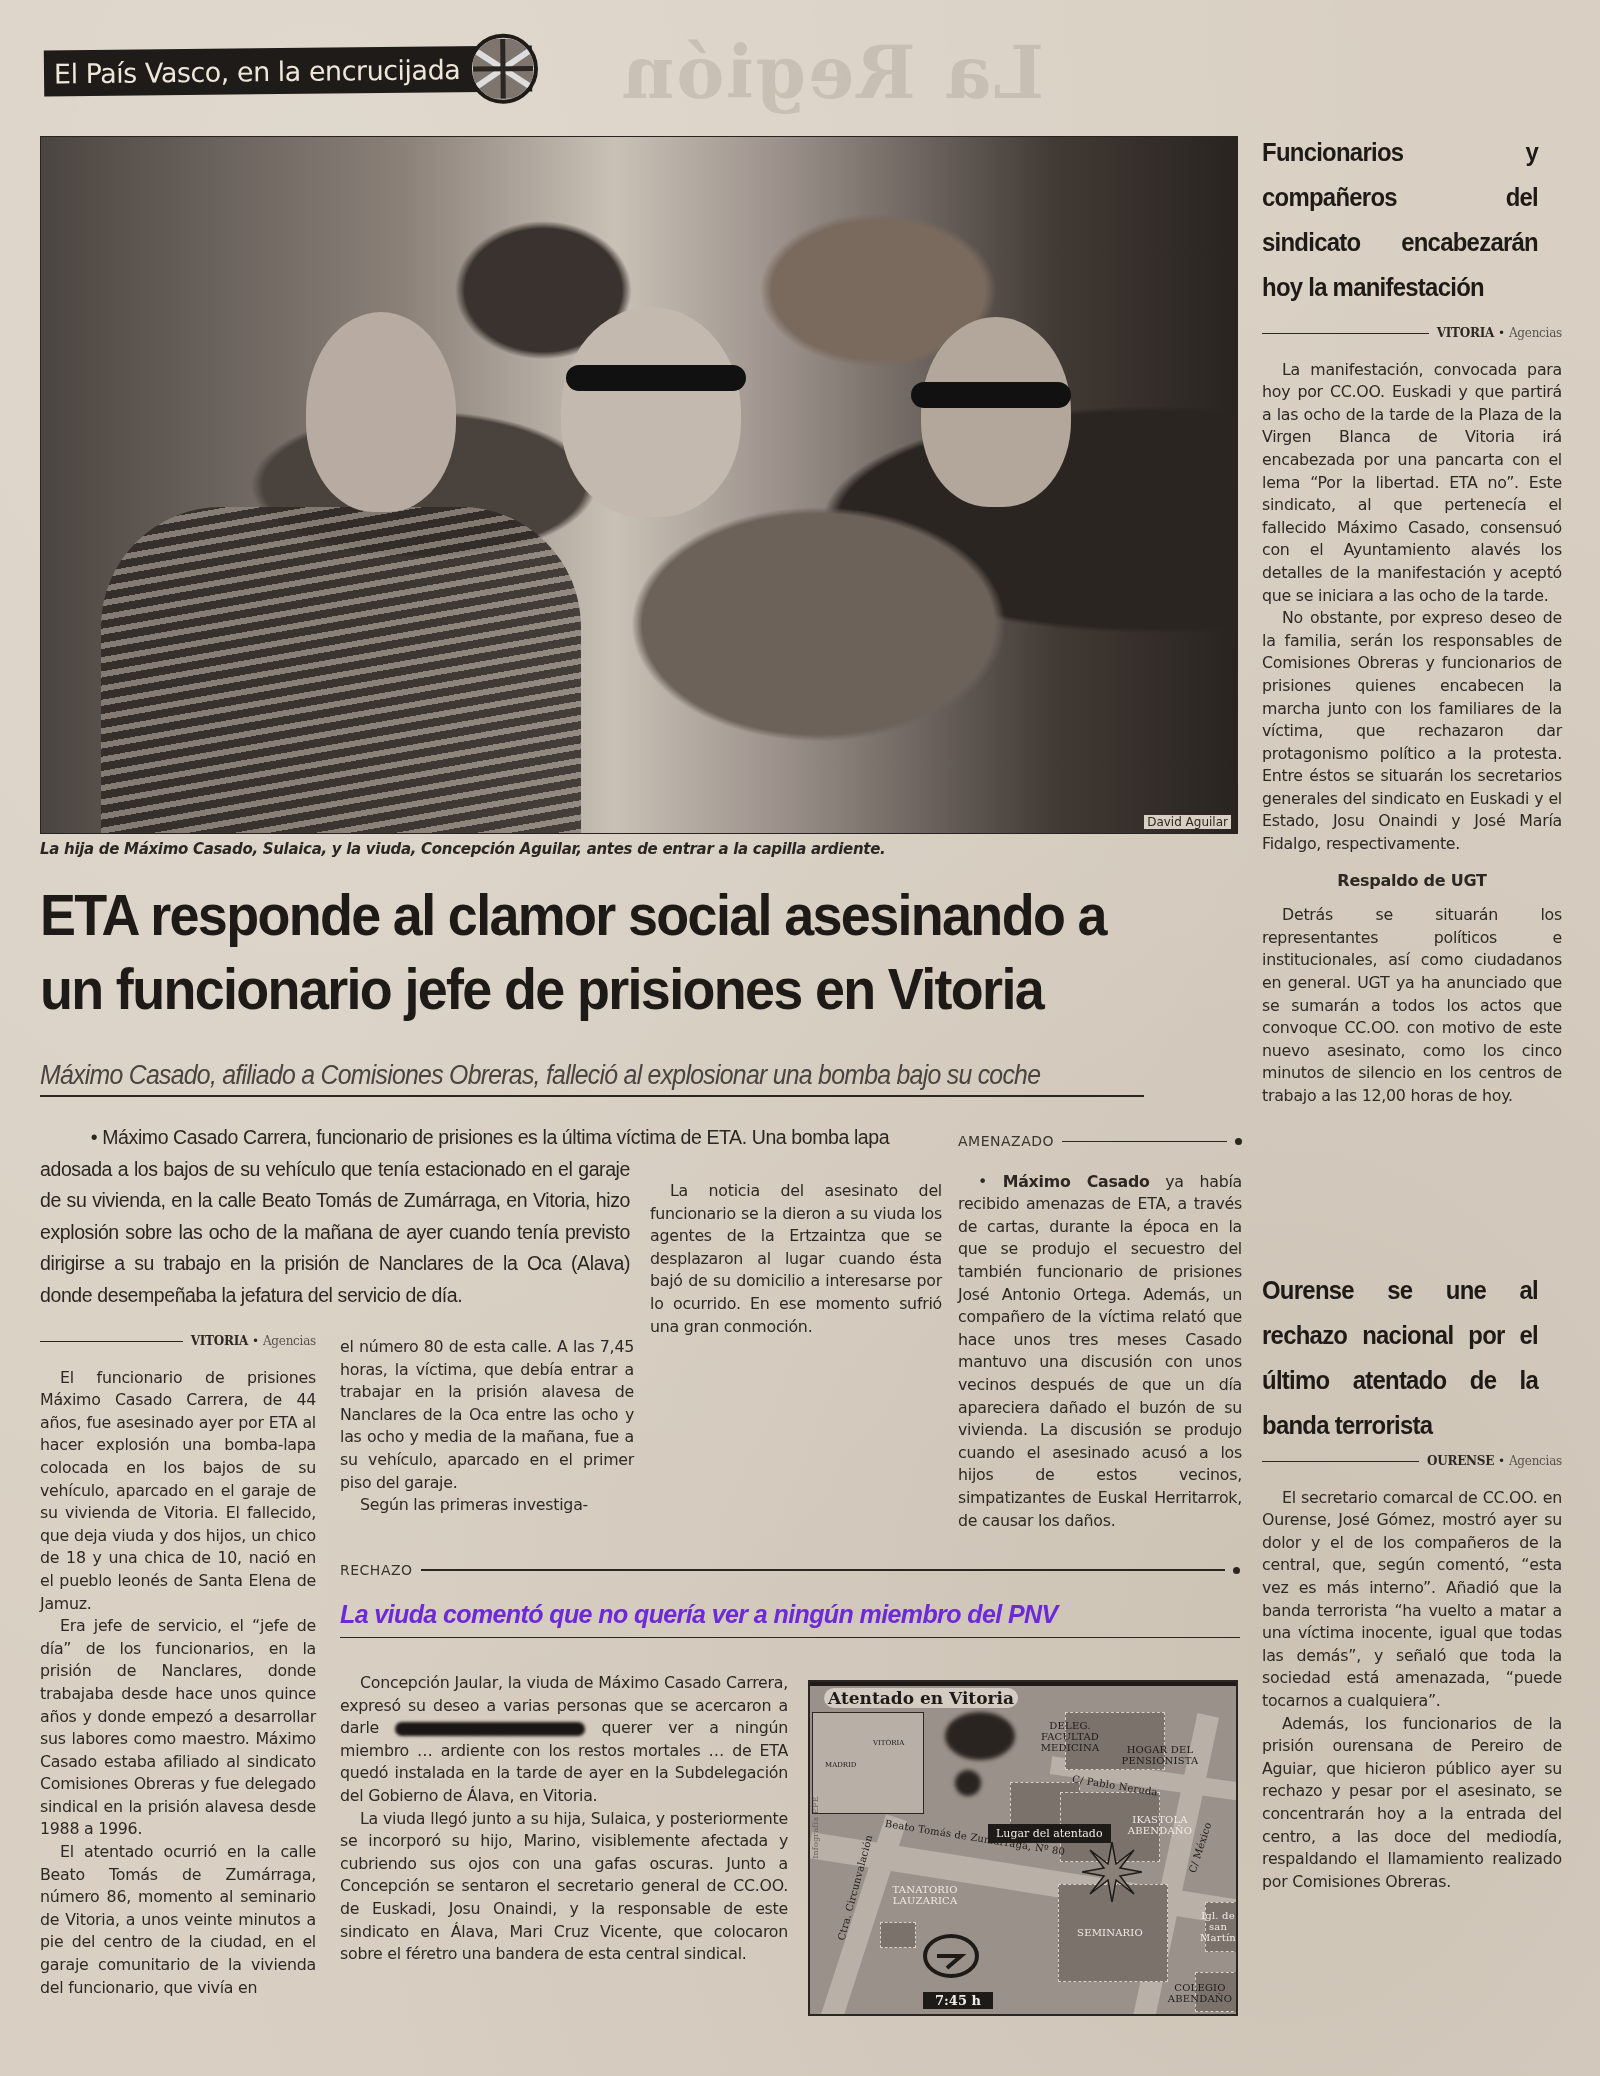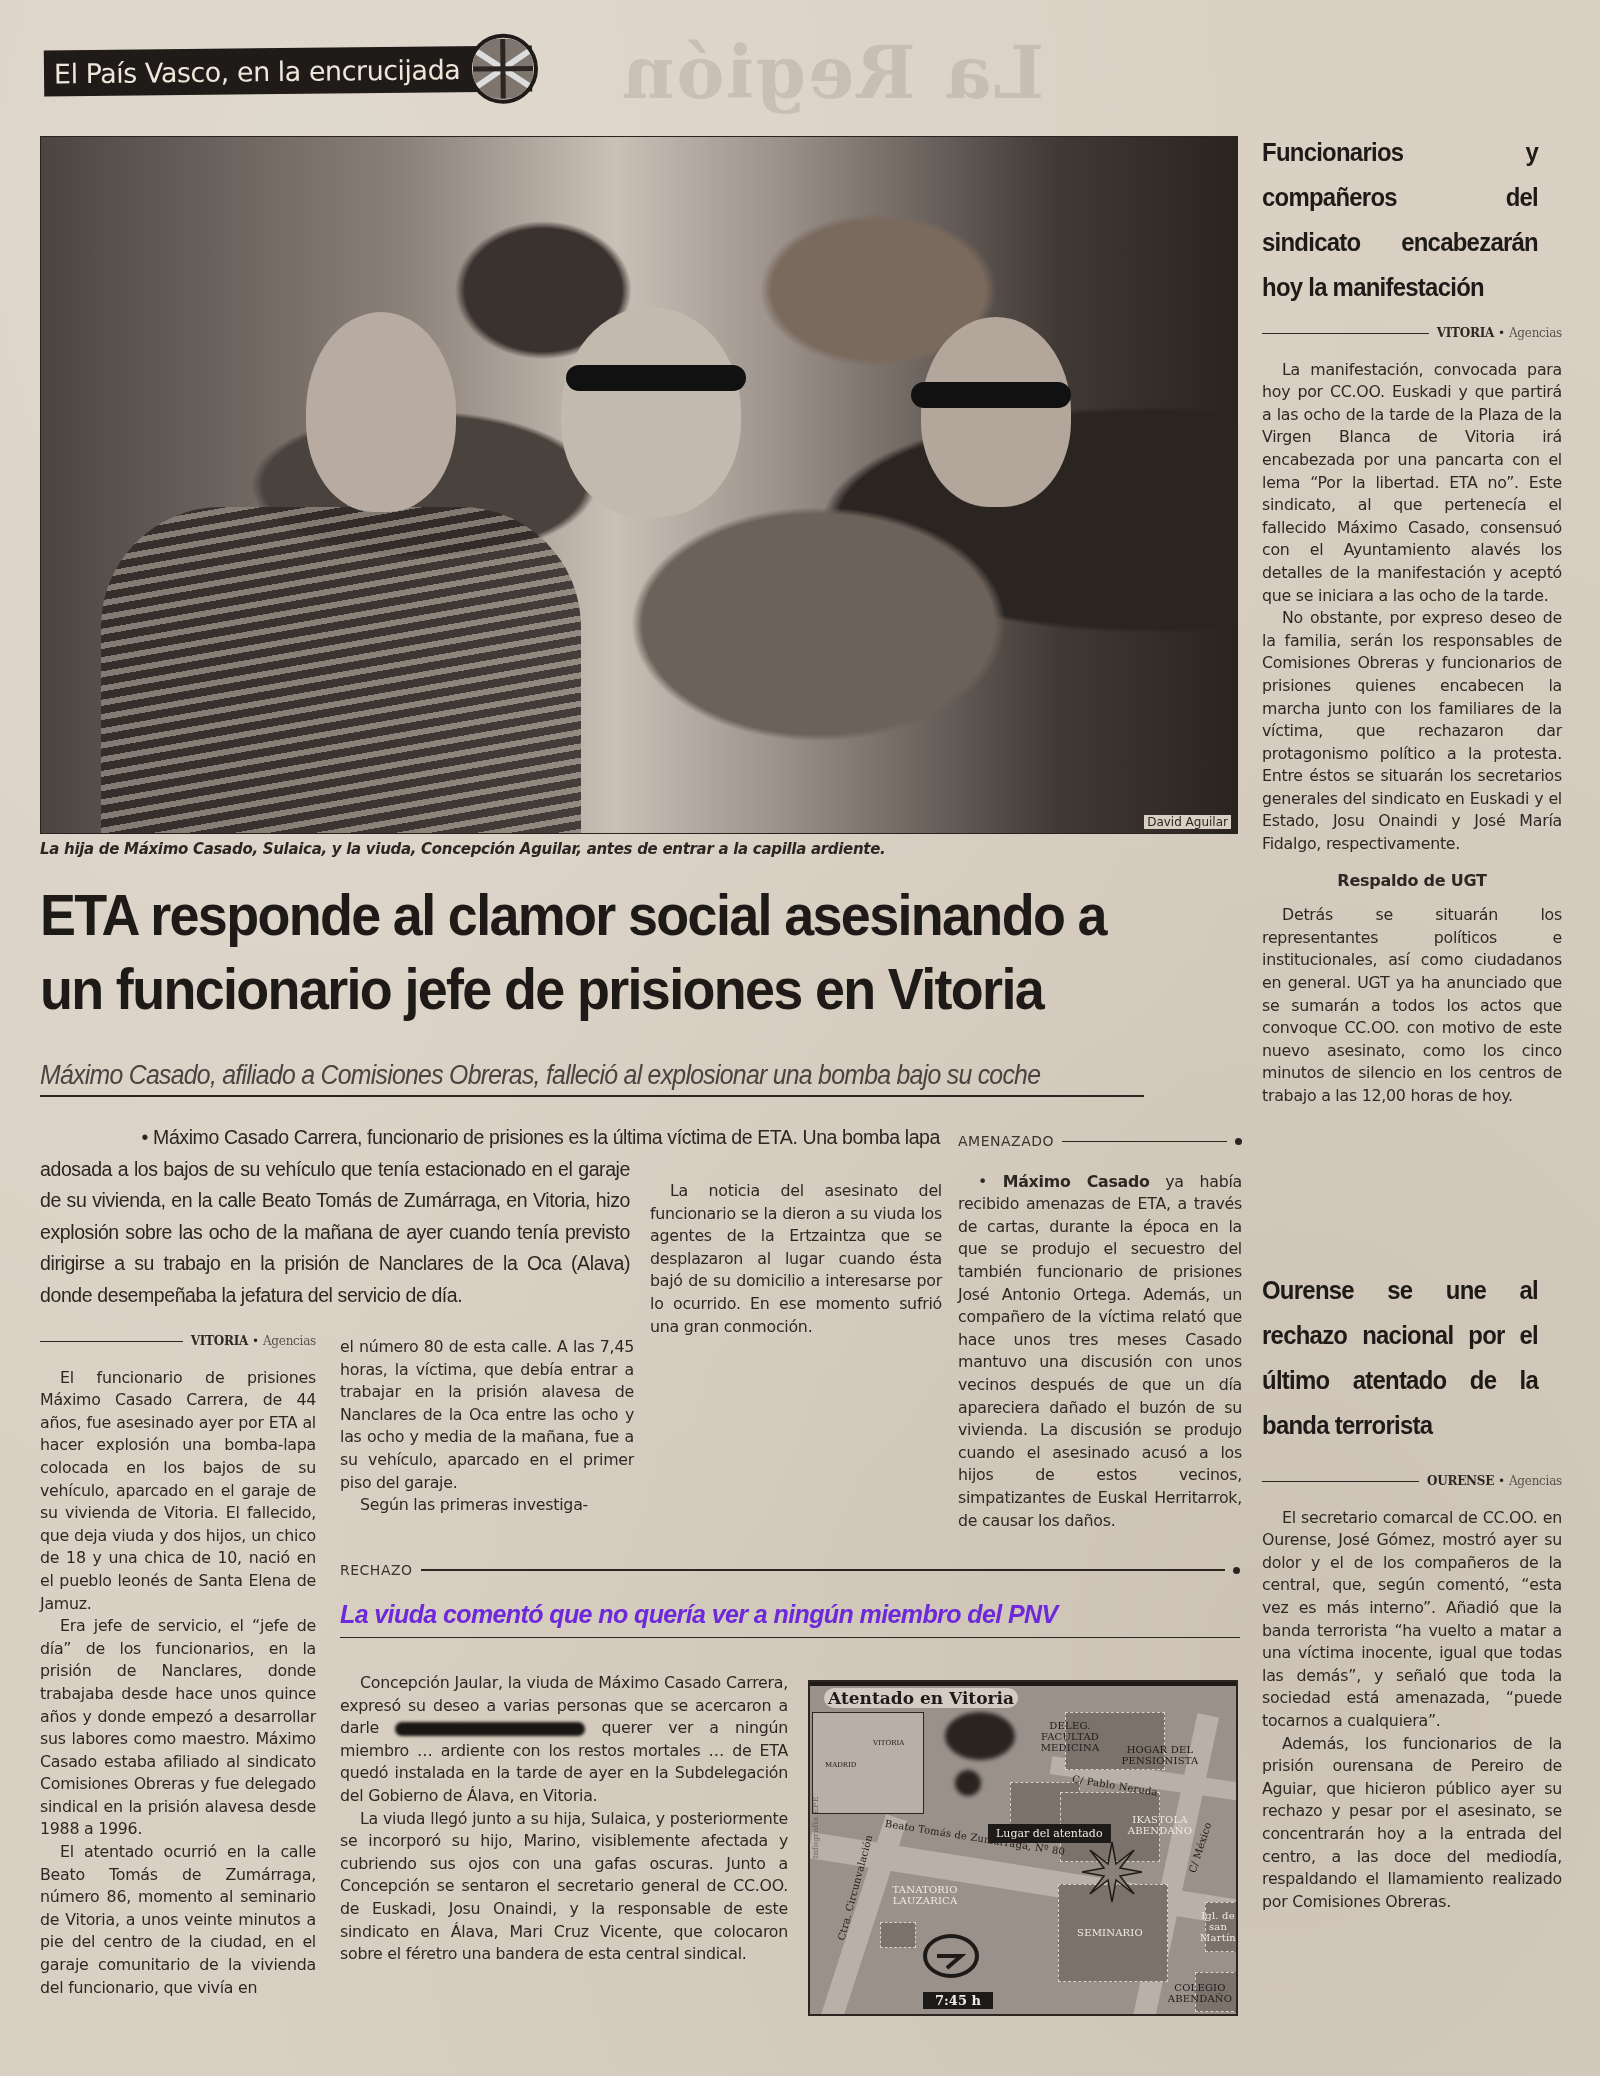--- a/index.html
+++ b/index.html
@@ -82,21 +82,21 @@
     font-family: "Liberation Sans", sans-serif; font-style: italic;
     font-size: 27px; color: #4a4440; letter-spacing: -0.8px;
     border-bottom: 2px solid #2b2622; padding-bottom: 4px;
     transform: scaleX(0.92); transform-origin: left;
   }
   .lead {
     position: absolute; left: 40px; top: 1122px; width: 590px;
     font-size: 19.5px; line-height: 31.5px; text-align: justify; letter-spacing: -0.4px;
     color: #2b2622; font-family: "Liberation Sans", sans-serif;
   }
-  .lead-first { white-space: nowrap; width: 900px; display: block; text-align: right; }
+  .lead-first { white-space: nowrap; width: 900px; display: block; text-align: center; }
   .col { position: absolute; font-family: "DejaVu Sans", sans-serif; font-size: 15.8px;
          line-height: 22.6px; text-align: justify; letter-spacing: -0.25px; color: #2e2824; }
   .col p { text-indent: 20px; }
   .col p.noindent { text-indent: 0; }
   .byline {
     display: flex; align-items: center; justify-content: flex-end; gap: 4px;
     font-size: 12px; margin: 8px 0 14px;
   }
   .byline .rule { flex: 1; height: 1.5px; background: #2b2622; margin-right: 4px; }
   .byline .city { font-weight: bold; font-family: "DejaVu Serif", serif; font-size: 12px; }
@@ -280,21 +280,21 @@
       <span class="agency">Agencias</span>
     </div>
     <p>La manifestación, convocada para hoy por CC.OO. Euskadi y que partirá a las ocho de la tarde de la Plaza de la Virgen Blanca de Vitoria irá encabezada por una pancarta con el lema “Por la libertad. ETA no”. Este sindicato, al que pertenecía el fallecido Máximo Casado, consensuó con el Ayuntamiento alavés los detalles de la manifestación y aceptó que se iniciara a las ocho de la tarde.</p>
     <p>No obstante, por expreso deseo de la familia, serán los responsables de Comisiones Obreras y funcionarios de prisiones quienes encabecen la marcha junto con los familiares de la víctima, que rechazaron dar protagonismo político a la protesta. Entre éstos se situarán los secretarios generales del sindicato en Euskadi y el Estado, Josu Onaindi y José María Fidalgo, respectivamente.</p>
     <div class="minihead">Respaldo de UGT</div>
     <p>Detrás se situarán los representantes políticos e institucionales, así como ciudadanos en general. UGT ya ha anunciado que se sumarán a todos los actos que convoque CC.OO. con motivo de este nuevo asesinato, como los cinco minutos de silencio en los centros de trabajo a las 12,00 horas de hoy.</p>
   </div>
 
   <div class="col" style="left:1262px; top:1268px; width:300px;">
     <div class="side-head">Ourense se une al rechazo nacional por el último atentado de la banda terrorista</div>
-    <div class="byline" style="margin-top:22px;">
+    <div class="byline" style="margin-top:2px;">
       <span class="rule"></span>
       <span class="city">OURENSE</span>
       <span>•</span>
       <span class="agency">Agencias</span>
     </div>
     <p>El secretario comarcal de CC.OO. en Ourense, José Gómez, mostró ayer su dolor y el de los compañeros de la central, que, según comentó, “esta vez es más interno”. Añadió que la banda terrorista “ha vuelto a matar a una víctima inocente, igual que todas las demás”, y señaló que toda la sociedad está amenazada, “puede tocarnos a cualquiera”.</p>
     <p>Además, los funcionarios de la prisión ourensana de Pereiro de Aguiar, que hicieron público ayer su rechazo y pesar por el asesinato, se concentrarán hoy a la entrada del centro, a las doce del mediodía, respaldando el llamamiento realizado por Comisiones Obreras.</p>
   </div>
 
 </div>

